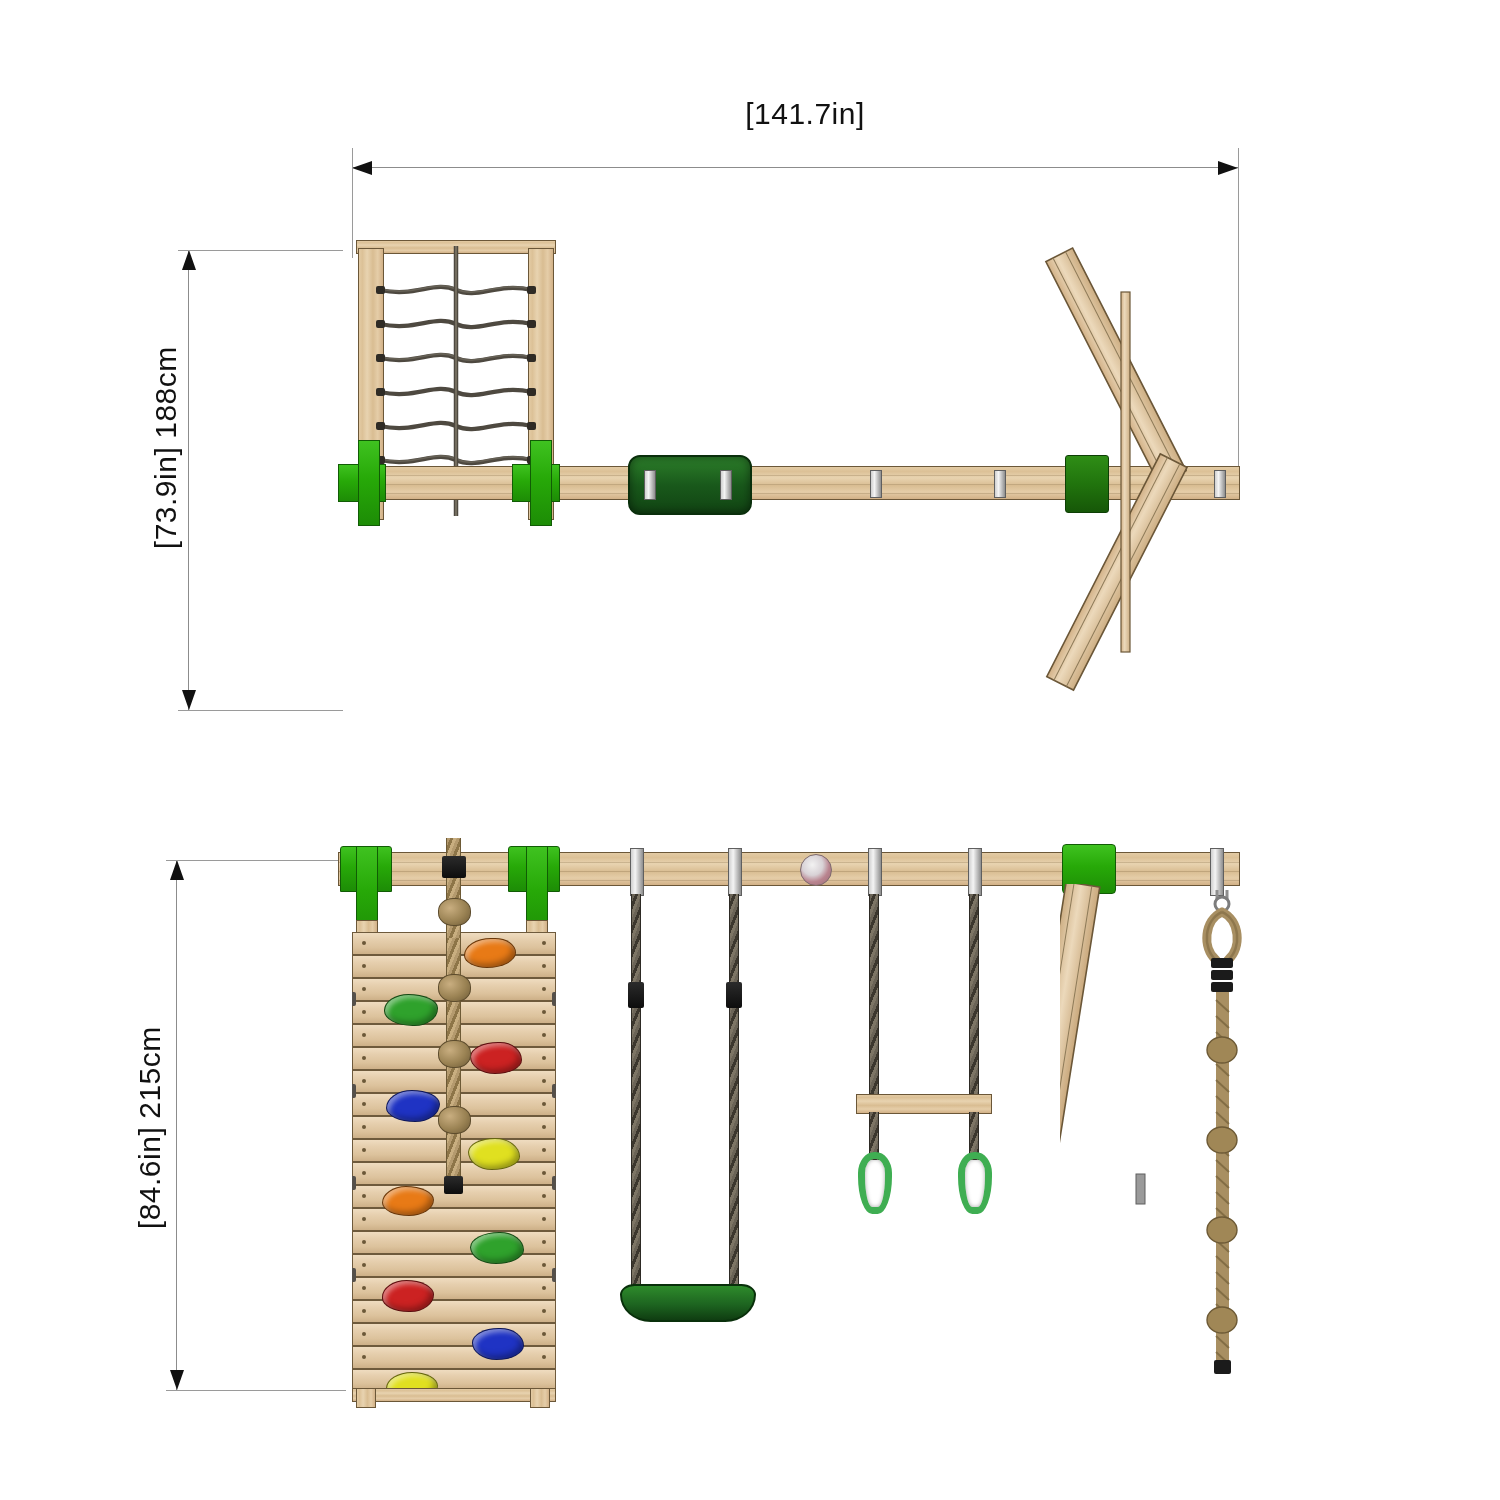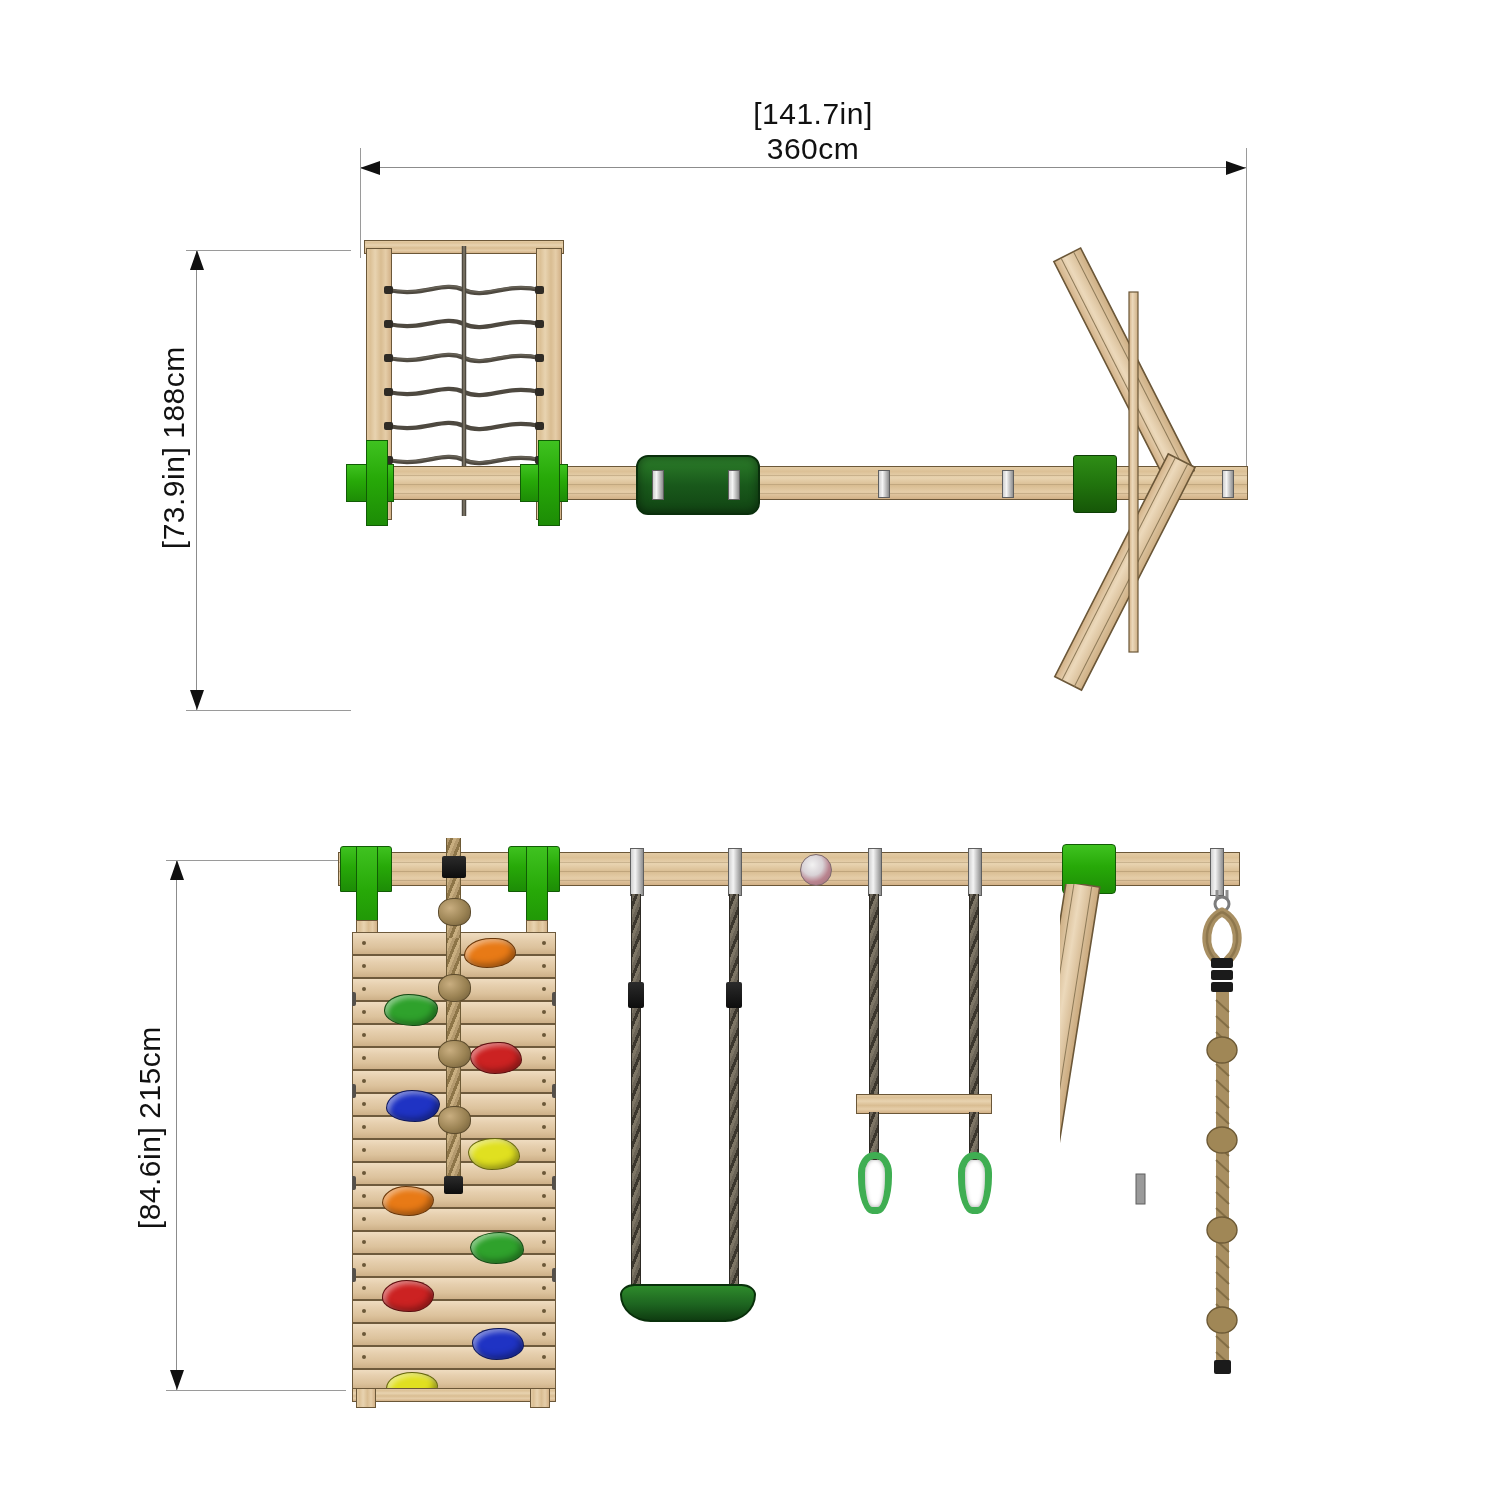--- a/index.html
+++ b/index.html
@@ -47,25 +47,24 @@
   .blackband{background:linear-gradient(180deg,#2b2b2b,#0d0d0d);border-radius:2px;}
   .ring{border:7px solid #3fae52;border-radius:48% 48% 42% 42%/34% 34% 60% 60%;box-sizing:border-box;
         box-shadow:inset 0 0 4px rgba(0,0,0,.35);}
   .decal{border-radius:50%;background:radial-gradient(circle at 38% 33%,#f2f2f2 0%,#d8d2d6 38%,#b9848f 62%,#9a6a74 100%);border:1px solid #7d6a6e;}
 </style>
 </head>
 <body>
 
 <div class="stage">
 
-  <div class="abs" style="left:8px;top:0;width:1249px;height:780px;">
+  <div class="abs" style="left:0;top:0;width:1249px;height:780px;">
 
     <div class="abs dimtext" style="left:640px;top:96px;width:330px;">
       <span class="brk">[141.7in]</span>
-      <span class="brk">360cm</span>
     </div>
     <div class="dimline" style="left:352px;top:167px;width:886px;height:1px;"></div>
     <div class="arrow left" style="left:352px;top:161px;"></div>
     <div class="arrow right" style="left:1218px;top:161px;"></div>
     <div class="extline" style="left:352px;top:148px;width:1px;height:110px;"></div>
     <div class="extline" style="left:1238px;top:148px;width:1px;height:340px;"></div>
 
     <div class="abs vtext" style="left:16px;top:430px;width:300px;">
       <div class="dimtext" style="display:flex;gap:8px;justify-content:center;">
         <span>[73.9in]</span>

